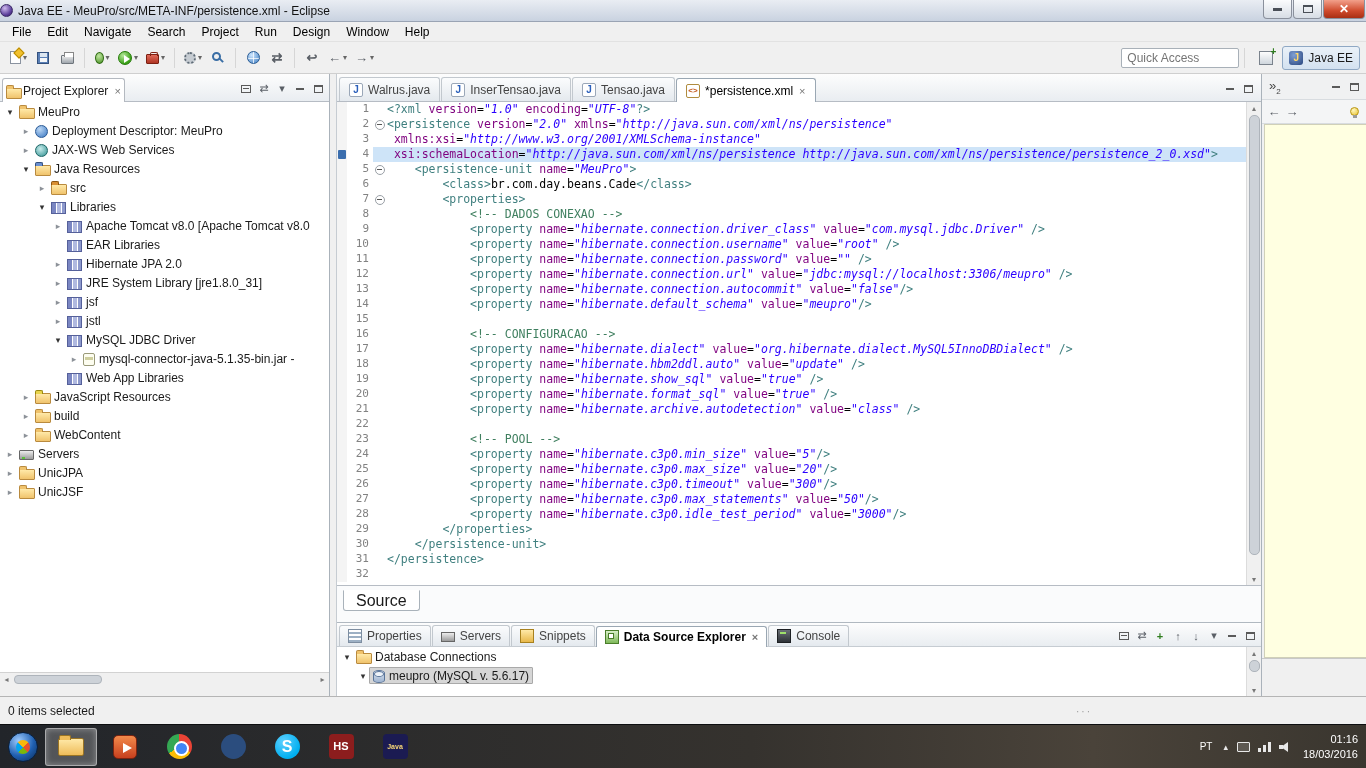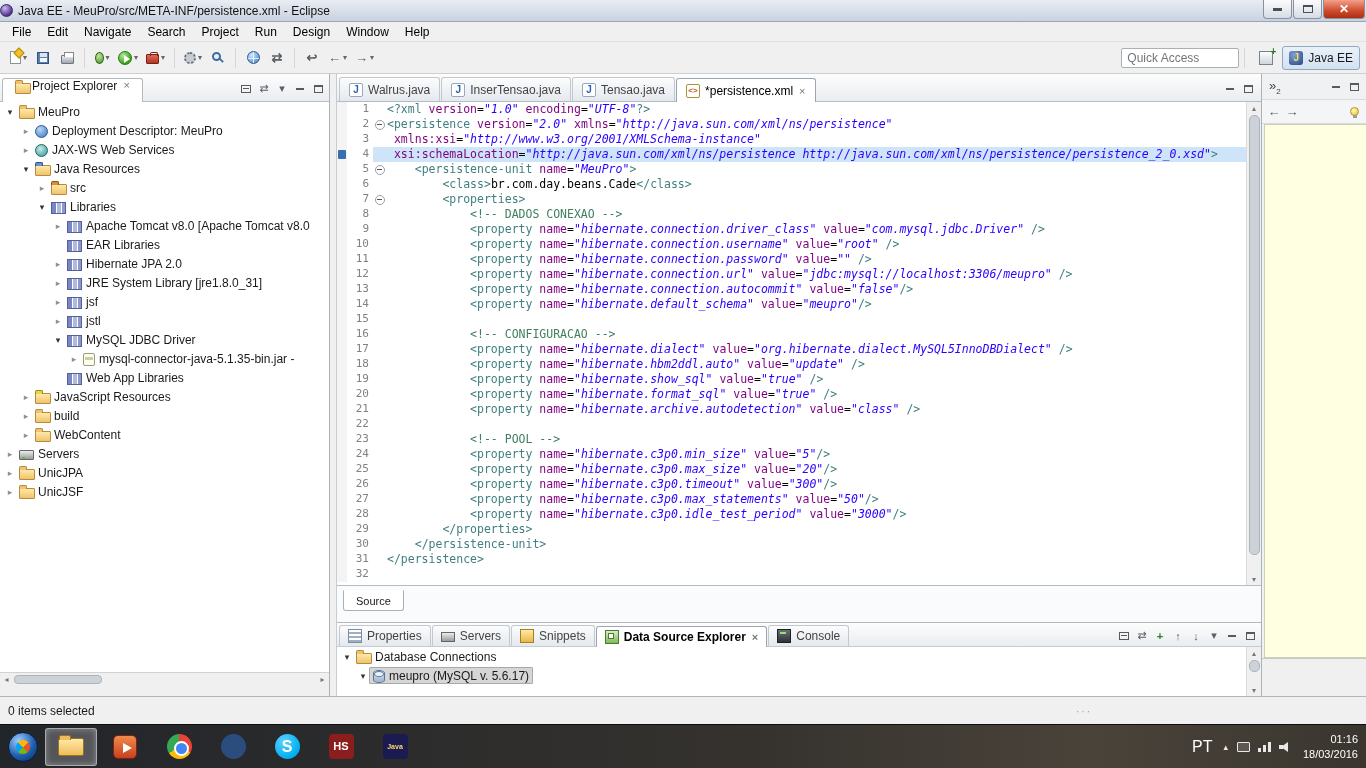--- a/index.html
+++ b/index.html
@@ -60,21 +60,21 @@
 
   
   .main{flex:1;display:flex;min-height:0}
   .explorer{width:330px;flex:none;background:#fff;border-right:1px solid #aab2ba;display:flex;flex-direction:column}
   .sash{width:6px;flex:none;background:#f0f0f0}
   .center{width:925px;flex:none;display:flex;flex-direction:column;border-left:1px solid #c6ccd2}
   .rightpanel{flex:1;display:flex;flex-direction:column;border-left:1px solid #aab2ba;background:#f0f1f2}
 
   
   .vhead{height:28px;flex:none;display:flex;align-items:flex-end;background:linear-gradient(#fdfdfd,#e9edf1);border-bottom:1px solid #b6bcc4;padding:0 2px}
-  .vtab{height:24px;display:flex;padding:0 12px;background:#fff;border:1px solid #b4b9c0;border-bottom:none;border-radius:3px 3px 0 0;margin-bottom:-1px;z-index:2}
+  .vtab{height:24px;display:flex;align-items:center;padding:0 3px;background:#fff;border:1px solid #b4b9c0;border-bottom:none;border-radius:3px 3px 0 0;margin-bottom:-1px;z-index:2}
   .tabclose{color:#777;font-size:11px;margin-left:6px}
   .vtools{margin-left:auto;display:flex;align-items:center;margin-bottom:4px}
   .mini{width:18px;height:17px;display:flex;align-items:center;justify-content:center;color:#5a5f66;font-size:11px;border-radius:2px}
   .g-min{width:8px;height:2px;background:#5a5a5a}
   .g-max{width:9px;height:8px;border:1px solid #5a5a5a;border-top-width:2px}
   .g-collapse{width:10px;height:8px;border:1px solid #5a5a5a;position:relative}
   .g-collapse::after{content:"";position:absolute;left:1px;top:2px;width:6px;height:1px;background:#5a5a5a}
 
   
   .treewrap{flex:1;overflow:hidden;background:#fff}
@@ -134,21 +134,21 @@
   .tk-t{color:#3f7f7f}
   .tk-a{color:#7f007f}
   .tk-s{color:#2a00ff;font-style:italic}
   .tk-c{color:#3f7f5f}
 
   .vscroll{width:15px;flex:none;background:#f0f0f0;border-left:1px solid #dcdcdc;display:flex;flex-direction:column;align-items:center}
   .vthumb{width:11px;flex:none;background:#cdd2d8;border:1px solid #aeb4bb;border-radius:5px;margin-top:1px}
 
   
   .srcrow{height:37px;flex:none;background:#fafbfc;border-top:1px solid #b6bcc4;padding:4px 0 0 6px}
-  .ptab{display:inline-flex;align-items:center;height:21px;padding:0 12px;background:#fff;border:1px solid #a9b2ba;border-radius:0 0 3px 3px;border-top:1px solid #fff;font-size:11px}
+  .ptab{display:inline-flex;align-items:center;height:21px;padding:0 12px;background:#fff;border:1px solid #a9b2ba;border-radius:0 0 3px 3px;border-top:1px solid #fff;font-size:16px}
 
   
   .bottompanel{flex:1;display:flex;flex-direction:column;border-top:1px solid #b0b8c0;min-height:0}
   .btabs{height:24px;flex:none;display:flex;align-items:flex-end;background:linear-gradient(#fdfdfd,#e9edf1);border-bottom:1px solid #c6ccd2;padding:0 2px;position:relative}
   .btabs .etab{height:21px;padding:9px 8px;font-size:12px}
   .btabs .etab.active{font-weight:bold}
   .bic{width:14px;height:14px;margin-right:5px;flex:none;position:relative}
   .bic-properties{background:repeating-linear-gradient(#fff 0 2px,#9db0c4 2px 4px);border:1px solid #7d8da0}
   .bic-servers{background:linear-gradient(#ececec,#9a9a9a);border:1px solid #666;height:10px;margin-top:2px}
   .bic-snippets{background:linear-gradient(#ffe9a8,#e8b84a);border:1px solid #a8811e}
@@ -188,21 +188,21 @@
   .ti-folder::before{content:"";position:absolute;left:0;top:-4px;width:10px;height:4px;background:#eebc5a;border:1px solid #9a7424;border-bottom:none;border-radius:2px 2px 0 0}
   .ti-media{width:24px;height:24px;border-radius:5px;background:linear-gradient(#f28a4b,#c7401e);border:1px solid #7d2410;position:relative}
   .ti-media::after{content:"";position:absolute;left:9px;top:7px;border-left:9px solid #fff;border-top:5px solid transparent;border-bottom:5px solid transparent}
   .ti-chrome{width:25px;height:25px;border-radius:50%;background:conic-gradient(#ea4335 0 33%,#fbbc05 0 66%,#34a853 0);position:relative}
   .ti-chrome::after{content:"";position:absolute;left:7px;top:7px;width:11px;height:11px;border-radius:50%;background:#4285f4;border:2px solid #fff}
   .ti-firefox{width:25px;height:25px;border-radius:50%;background:radial-gradient(circle at 62% 38%,#ffd24a 0 14%,#ff9500 36%,#d95b00 52%,#2b4d7e 55%,#173террa 0);background-color:#2b4d7e}
   .ti-skype{width:25px;height:25px;border-radius:50%;background:radial-gradient(circle at 35% 30%,#5fd0ff,#00aff0 70%);color:#fff;font:bold 16px/25px "Liberation Sans",sans-serif;text-align:center}
   .ti-hs{width:25px;height:25px;border-radius:4px;background:#8c1d1d;color:#fff;font:bold 11px/25px "Liberation Sans",sans-serif;text-align:center}
   .ti-eclipse{width:25px;height:25px;border-radius:4px;background:#1b1b52;color:#f7d777;font:bold 7px/25px "Liberation Sans",sans-serif;text-align:center}
   .tray{margin-left:auto;display:flex;align-items:center;color:#fff}
-  .tray-lang{font-size:16px;color:#fff;padding:0 6px}
+  .tray-lang{font-size:10px;color:#fff;padding:0 6px}
   .tray-arrow{font-size:9px;color:#e8e8e8;padding:0 5px}
   .tr-ic{margin:0 4px;position:relative;display:inline-block}
   .tr-monitor{width:13px;height:10px;border:1px solid #e8e8e8;border-radius:1px;background:rgba(255,255,255,.15)}
   .tr-signal{width:13px;height:10px}
   .tr-signal::before{content:"";position:absolute;left:0;bottom:0;width:3px;height:4px;background:#e8e8e8}
   .tr-signal::after{content:"";position:absolute;left:5px;bottom:0;width:3px;height:7px;background:#e8e8e8;box-shadow:5px 0 0 #e8e8e8,5px -3px 0 #e8e8e8}
   .tr-volume{width:12px;height:10px}
   .tr-volume::before{content:"";position:absolute;left:0;top:3px;width:4px;height:4px;background:#e8e8e8}
   .tr-volume::after{content:"";position:absolute;left:2px;top:0;border-right:7px solid #e8e8e8;border-top:5px solid transparent;border-bottom:5px solid transparent}
   .clock{font-size:11px;color:#fff;text-align:right;line-height:1.3;margin-left:8px}

